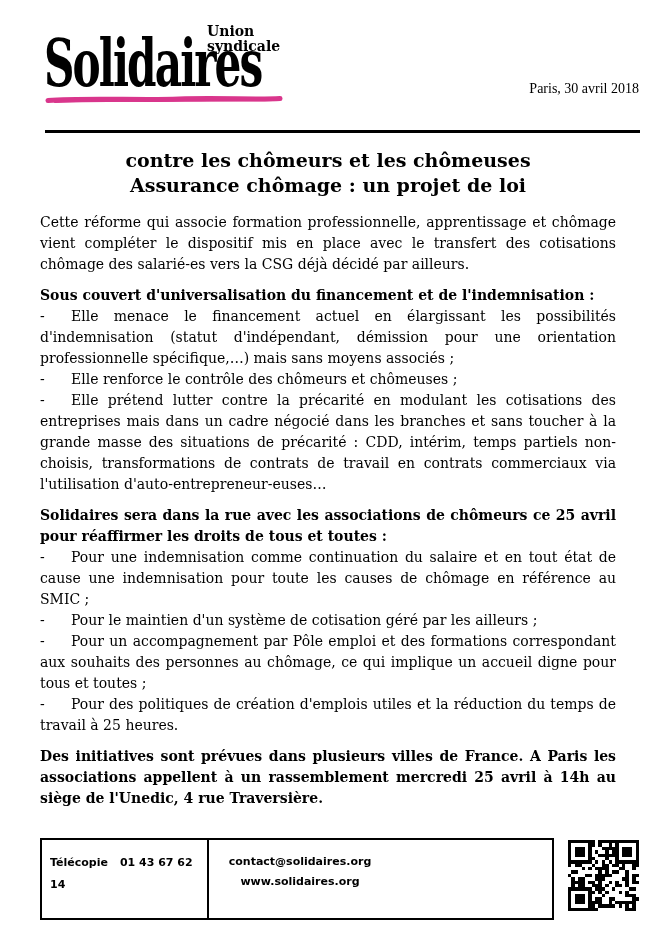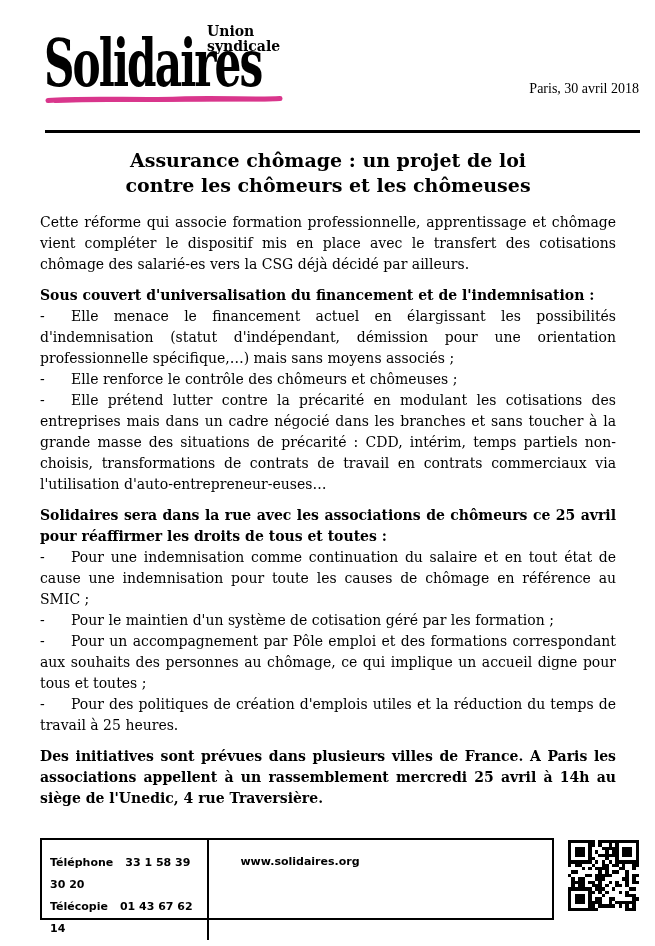--- a/index.html
+++ b/index.html
@@ -100,47 +100,47 @@
   <div class="logo-wordmark">Solidaires</div>
   <svg class="logo-brush" viewBox="0 0 240 11" preserveAspectRatio="none">
     <path d="M3,6.5 C40,3.5 95,6.5 135,5 C175,3.5 212,6 237,4.5" fill="none" stroke-width="5" stroke-linecap="round" stroke="#d9368c"></path>
     <path d="M10,8 C60,6 140,7.5 230,6" fill="none" stroke-width="2" stroke-linecap="round" stroke="#d9368c"></path>
   </svg>
   <div class="dateline">Paris, 30 avril 2018</div>
   <div class="header-rule"></div>
 
   <main class="content">
     <h1 class="doc-title">
+      <span style="display:block">contre les chômeurs et les chômeuses</span>
       <span style="display:block">Assurance chômage : un projet de loi</span>
-      <span style="display:block">contre les chômeurs et les chômeuses</span>
     </h1>
 
 
     <p>Cette réforme qui associe formation professionnelle, apprentissage et chômage vient compléter le dispositif mis en place avec le transfert des cotisations chômage des salarié-es vers la CSG déjà décidé par ailleurs.</p>
 
     <p class="bold sect-heading">Sous couvert d'universalisation du financement et de l'indemnisation :</p>
     <p class="bullet"><span class="dash">-</span><span>Elle menace le financement actuel en élargissant les possibilités d'indemnisation (statut d'indépendant, démission pour une orientation professionnelle spécifique,…) mais sans moyens associés ;</span></p>
     <p class="bullet"><span class="dash">-</span><span>Elle renforce le contrôle des chômeurs et chômeuses ;</span></p>
     <p class="bullet"><span class="dash">-</span><span>Elle prétend lutter contre la précarité en modulant les cotisations des entreprises mais dans un cadre négocié dans les branches et sans toucher à la grande masse des situations de précarité : CDD, intérim, temps partiels non-choisis, transformations de contrats de travail en contrats commerciaux via l'utilisation d'auto-entrepreneur-euses…</span></p>
 
     <p class="bold sect-heading">Solidaires sera dans la rue avec les associations de chômeurs ce 25 avril pour réaffirmer les droits de tous et toutes :</p>
     <p class="bullet"><span class="dash">-</span><span>Pour une indemnisation comme continuation du salaire et en tout état de cause une indemnisation pour toute les causes de chômage en référence au SMIC ;</span></p>
-    <p class="bullet"><span class="dash">-</span><span>Pour le maintien d'un système de cotisation géré par les formation ;</span></p>
+    <p class="bullet"><span class="dash">-</span><span>Pour le maintien d'un système de cotisation géré par les ailleurs ;</span></p>
     <p class="bullet"><span class="dash">-</span><span>Pour un accompagnement par Pôle emploi et des formations correspondant aux souhaits des personnes au chômage, ce qui implique un accueil digne pour tous et toutes ;</span></p>
     <p class="bullet"><span class="dash">-</span><span>Pour des politiques de création d'emplois utiles et la réduction du temps de travail à 25 heures.</span></p>
 
     <p class="bold closing">Des initiatives sont prévues dans plusieurs villes de France. A Paris les associations appellent à un rassemblement mercredi 25 avril à 14h au siège de l'Unedic, 4 rue Traversière.</p>
   </main>
 
   <div class="footer-table">
     <div class="fcell left">
-      <div><span class="flabel">Téléphone</span><span>33 1 58 39 30 20</span></div>
       <div><span class="flabel">Télécopie</span><span>01 43 67 62 14</span></div>
     </div>
     <div class="fcell center">
+      <div>contact@solidaires.org</div>
       <div>www.solidaires.org</div>
     </div>
   </div>
 
   <div class="qr">
       <div style="grid-area: 1 / 1;"></div>
       <div style="grid-area: 1 / 2;"></div>
       <div style="grid-area: 1 / 3;"></div>
       <div style="grid-area: 1 / 4;"></div>
       <div style="grid-area: 1 / 5;"></div>

